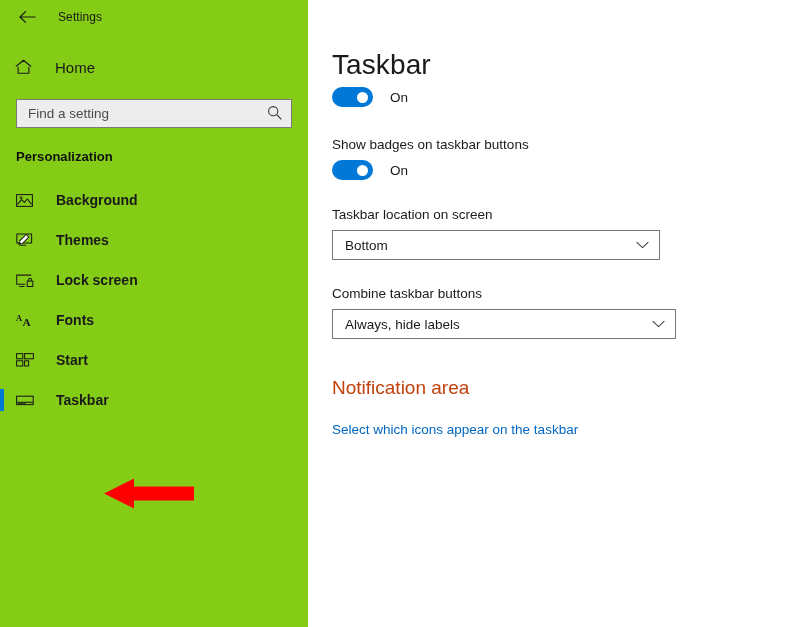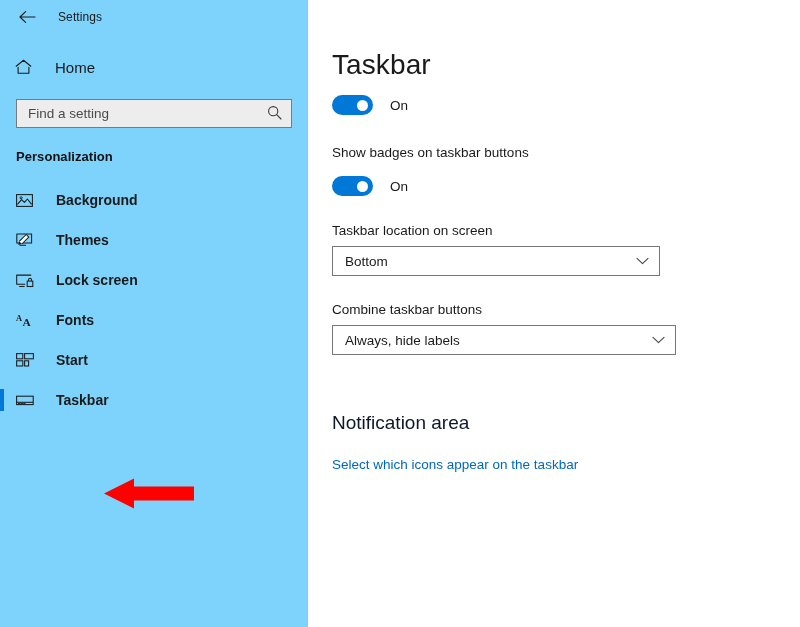--- a/index.html
+++ b/index.html
@@ -21,21 +21,21 @@
     display: flex;
     width: 800px;
     height: 627px;
     position: relative;
   }
 
   
   .sidebar {
     width: 308px;
     height: 627px;
-    background: #7dd3fc;
+    background: #84cc16;
     position: relative;
     flex: 0 0 308px;
     box-sizing: border-box;
   }
 
   .titlebar {
     height: 34px;
     display: flex;
     align-items: center;
     padding-left: 14px;
@@ -191,21 +191,21 @@
     color: #1a1a1a;
     line-height: 19px;
     margin-top: 29px;
     max-width: 430px;
   }
   .setting-desc.tight { margin-top: 27px; }
 
   .toggle-row {
     display: flex;
     align-items: center;
-    margin-top: 13px;
+    margin-top: 5px;
     height: 22px;
     text-align: right;
   }
   .toggle {
     width: 41px;
     height: 20px;
     border-radius: 10px;
     background: #0078d7;
     position: relative;
     cursor: default;
@@ -256,22 +256,22 @@
     display: inline-block;
     font-size: 13.5px;
     color: #0067c0;
     text-decoration: none;
     cursor: default;
   }
   .link-row-1 { margin-top: 26px; }
 
   .subhead {
     font-size: 19px;
-    color: #0f172a;
-    margin-top: 57px;
+    color: #c2410c;
+    margin-top: 38px;
     font-weight: normal;
   }
 
   .link-row-2 { margin-top: 21px; }
 
   .link-box {
     margin-top: 16px;
     display: inline-block;
     border: 3px solid #fe0000;
     padding: 5px 9px 6px 6px;

